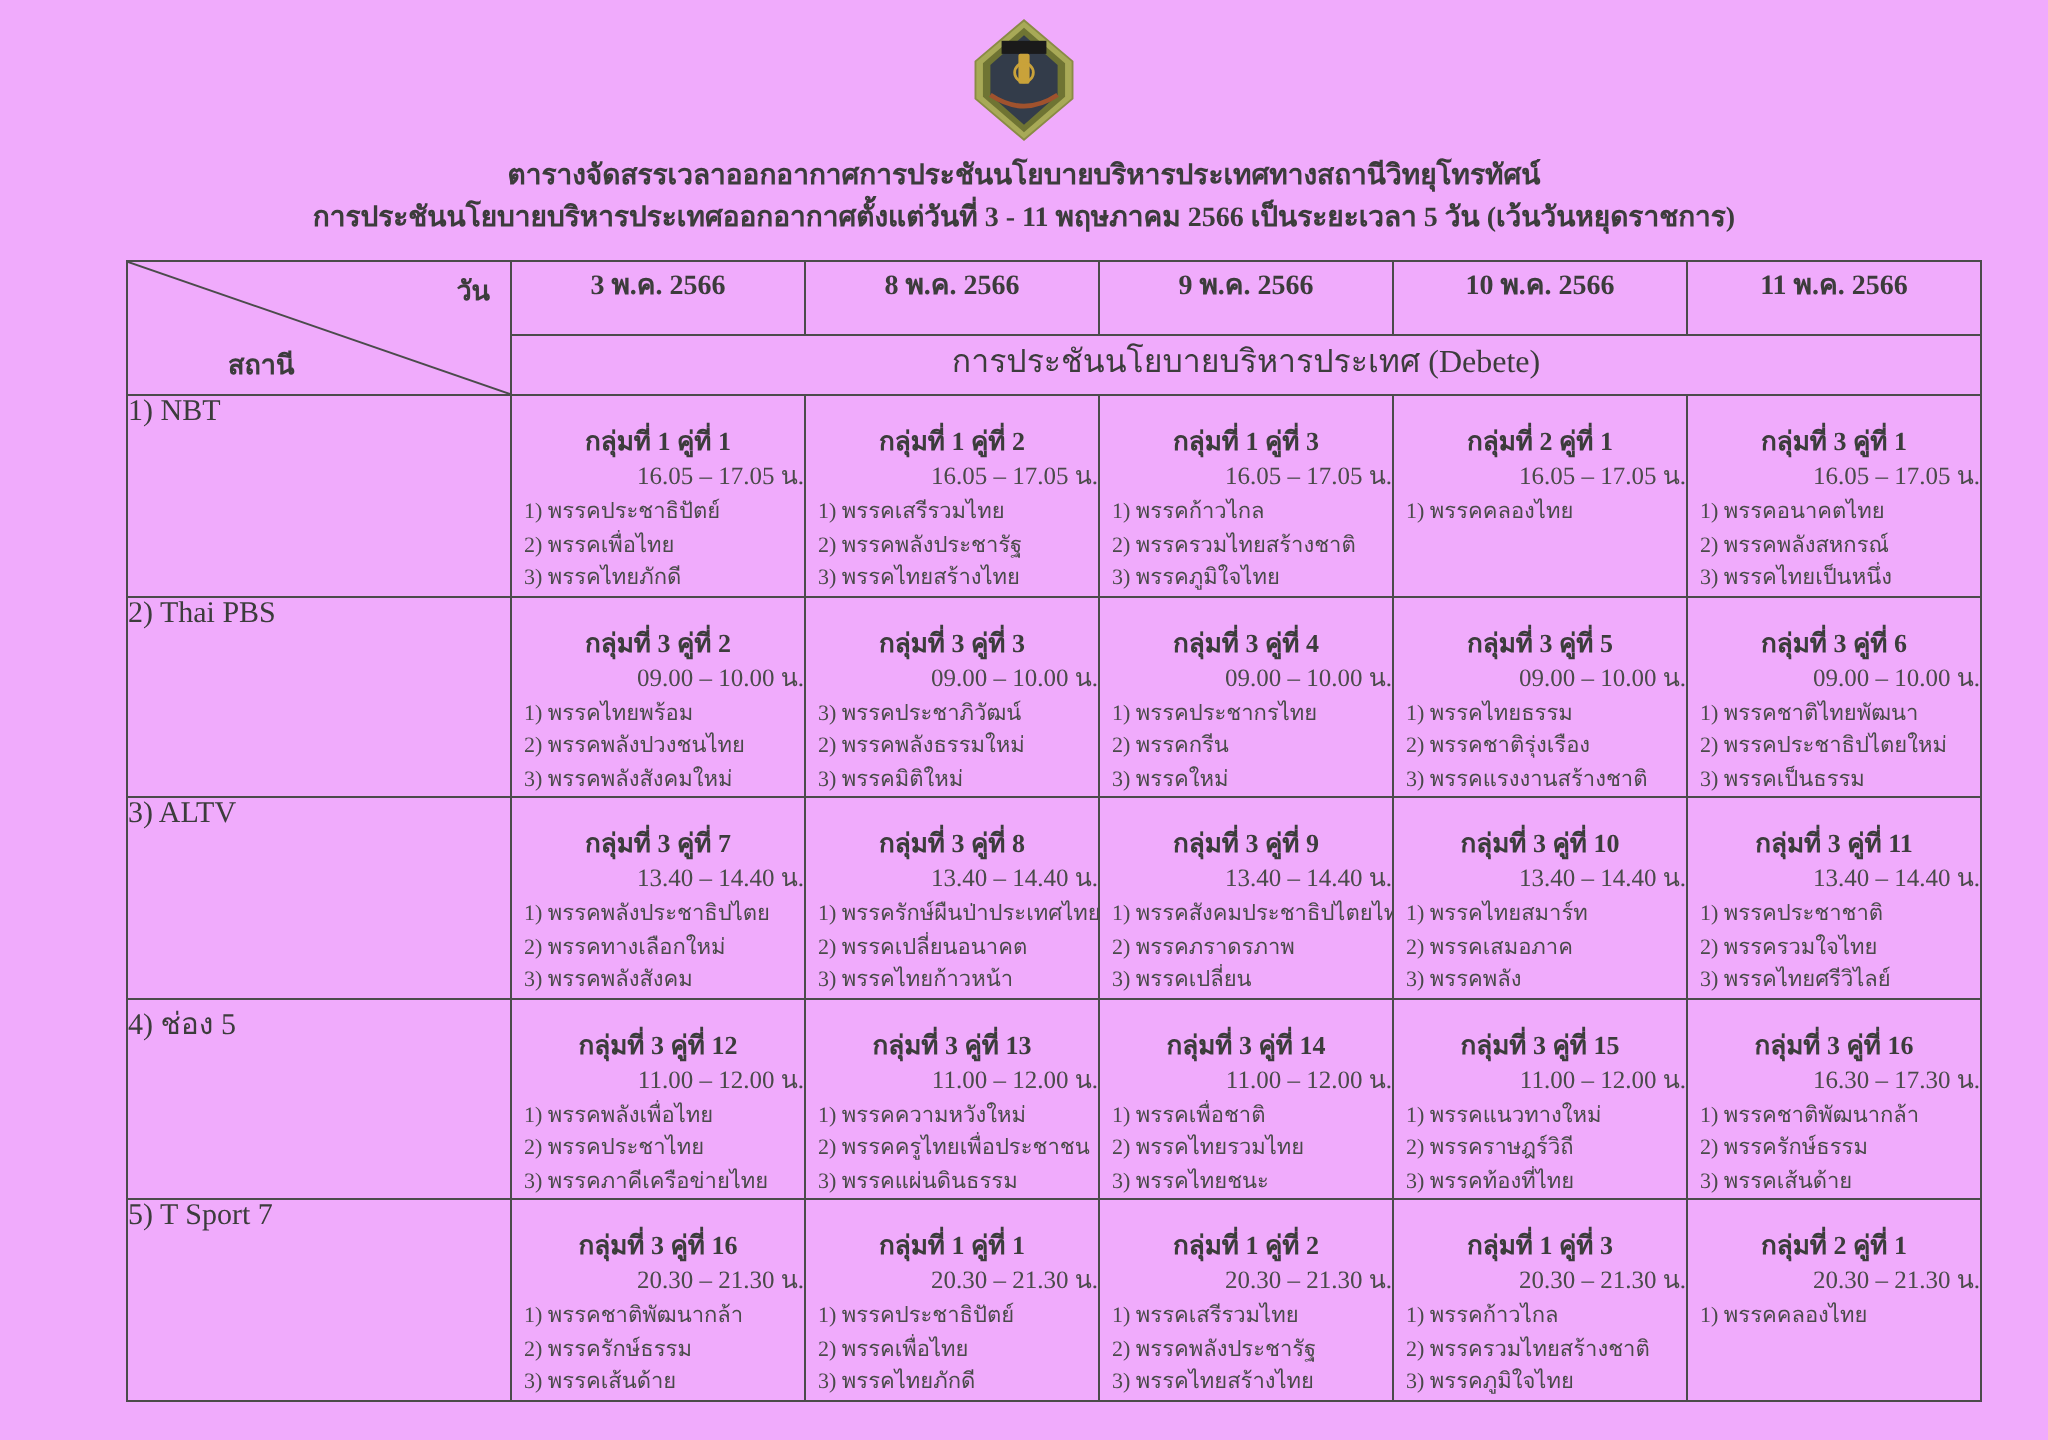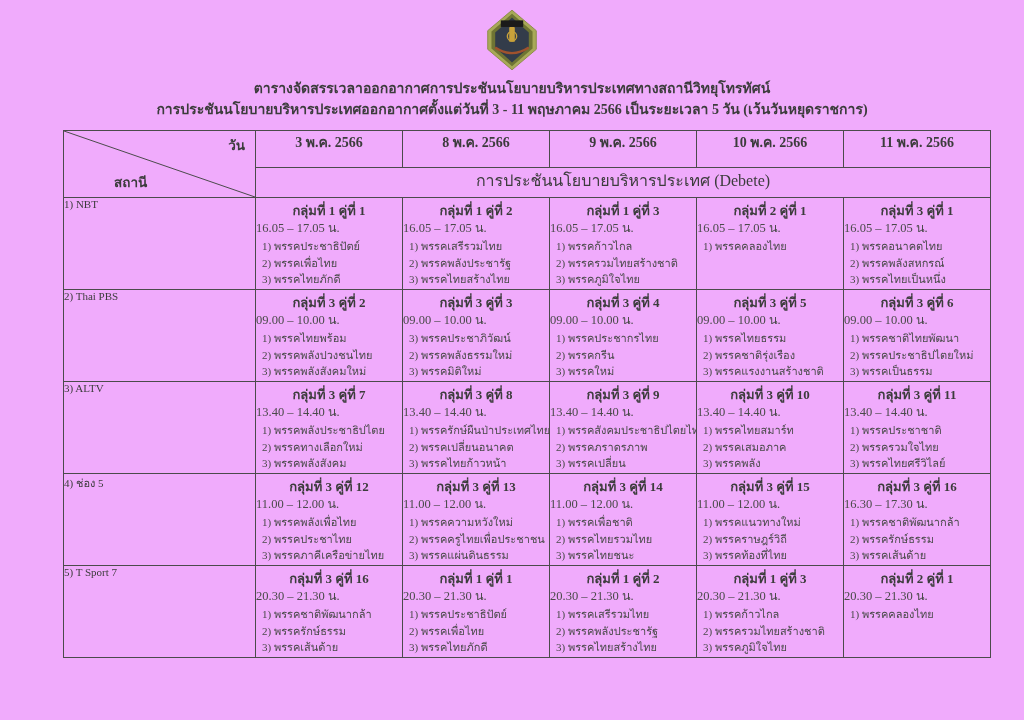--- a/index.html
+++ b/index.html
@@ -38,30 +38,30 @@
   }
   .date-th{
     height:36px;text-align:center;vertical-align:middle;
     font-size:14px;font-weight:bold;color:#3c3c3c;
   }
   .subheader-th{
     height:29px;text-align:center;vertical-align:middle;
     font-size:16px;font-weight:normal;color:#3c3c3c;
   }
   .station-cell{
-    font-size:11px;color:#3c3c3c;
+    font-size:15px;color:#3c3c3c;
     padding:6px 6px 0 8px;font-weight:normal;
   }
   .slot-cell{padding:3px 4px 0 4px;height:91px;}
   .slot-group{
     text-align:center;font-size:13px;font-weight:bold;
-    color:#3c3c3c;line-height:17px;margin-top:4px;
+    color:#3c3c3c;line-height:17px;margin-top:14px;
   }
   .slot-time{
-    text-align:left;font-size:12.5px;color:#4a4a4a;
+    text-align:right;font-size:12.5px;color:#4a4a4a;
     line-height:16px;margin:1px 0 2px 0;
   }
   .slot-party{
     text-align:left;font-size:11px;color:#4a4a4a;
     line-height:16.5px;padding-left:6px;white-space:nowrap;
     overflow:hidden;
   }
 </style>
 </head>
 <body>

